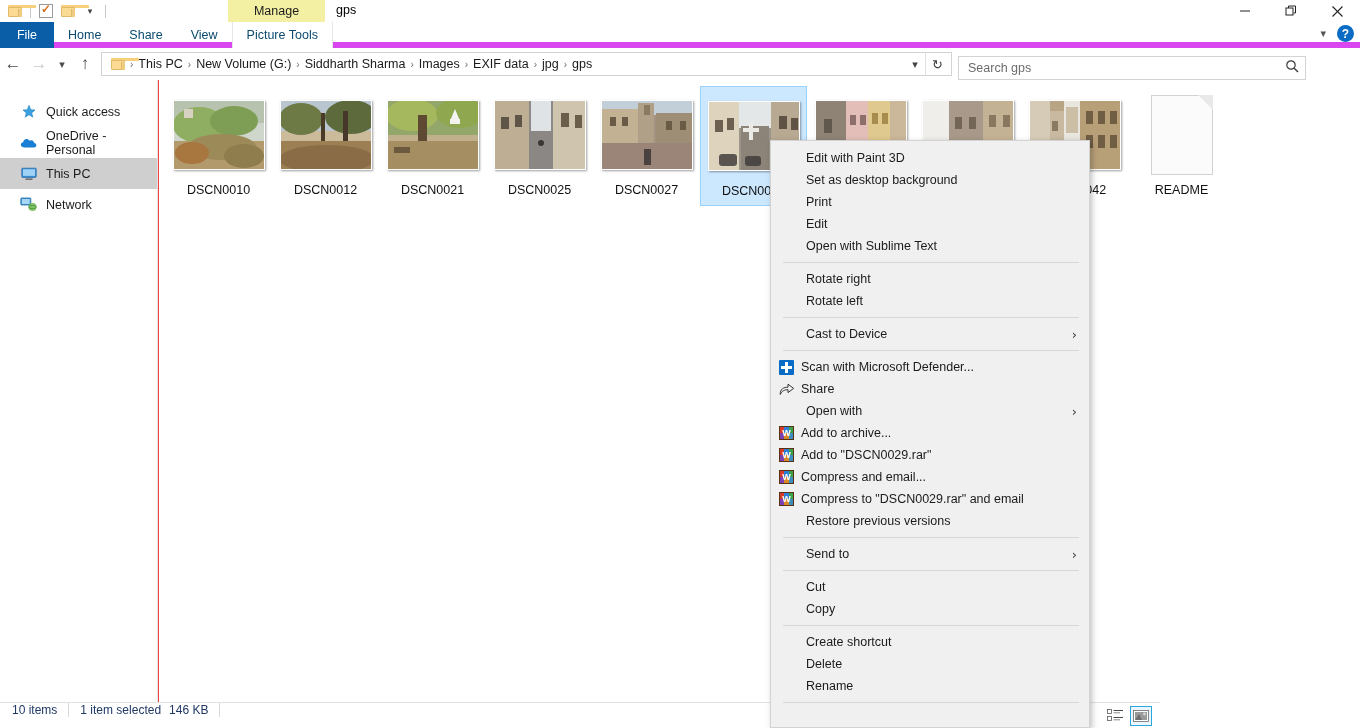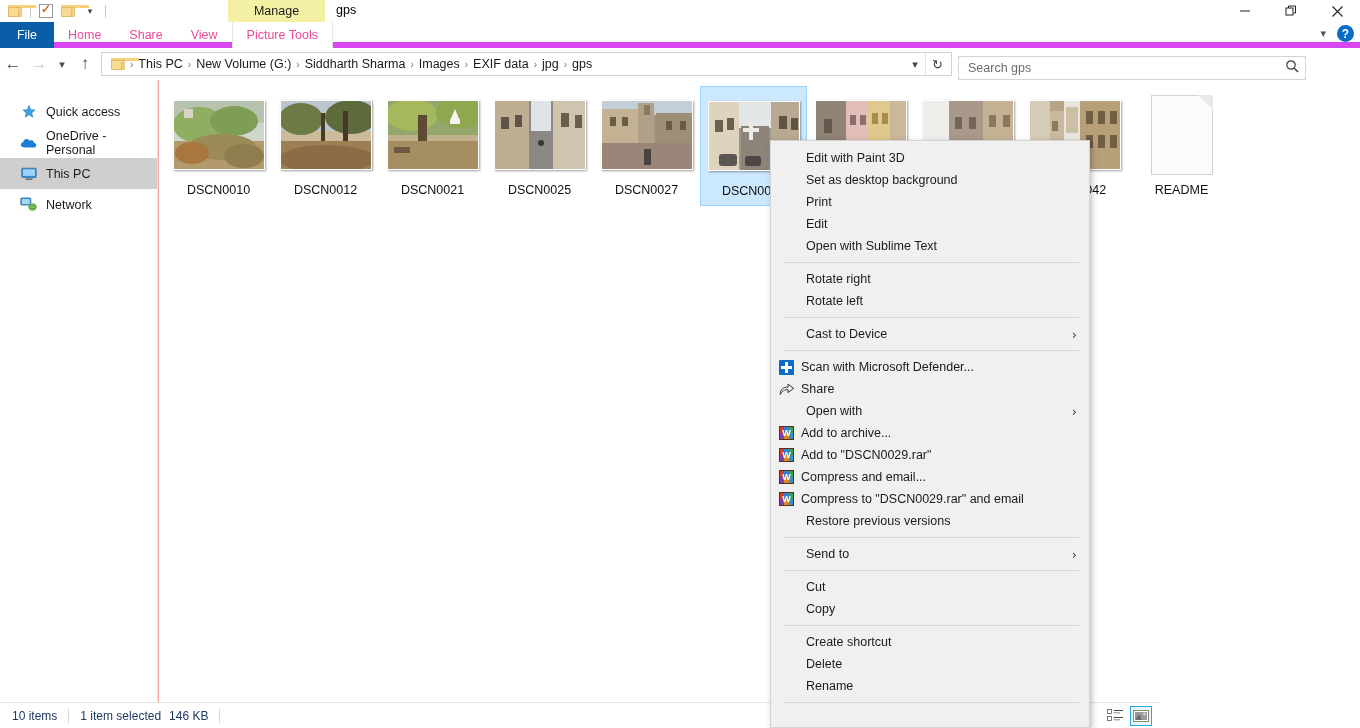--- a/index.html
+++ b/index.html
@@ -64,21 +64,21 @@
 
   
   .ribbon {
     position: absolute; top: 22px; left: 0; width: 1360px; height: 26px;
     background: #ffffff;
     border-bottom: 6px solid #d946ef;
     display: flex; align-items: stretch;
   }
   .tab {
     display: flex; align-items: center; justify-content: center;
-    font-size: 12.5px; color: #ec4899; height: 26px;
+    font-size: 12.5px; color: #0c4a6e; height: 26px;
     padding: 0 14px;
   }
   .tab.file {
     background: #0a5ea8; color: #ffffff; width: 54px; padding: 0;
   }
   .tab.ctx {
     background: #ffffff; border-left:1px solid #e6e6e6; border-right:1px solid #e6e6e6;
   }
   .ctx-head {
     position: absolute; left: 228px; top: 0px; width: 97px; height: 22px;
@@ -128,21 +128,21 @@
     margin-left: 6px; height: 24px; width: 348px;
     border: 1px solid #d3d3d3; background: #fff;
     display: flex; align-items: center; padding: 0 6px 0 9px; margin-top: 7px;
   }
   .searchbox .ph { font-size: 12.5px; color: #6c6c6c; }
   .searchbox .mag { margin-left: auto; color: #3b3b3b; }
 
   
   .content {
     position: absolute; top: 80px; left: 0; width: 1360px; height: 622px;
-    background: #fca5a5;
+    background: #ef4444;
   }
   .navpane {
     position: absolute; left: 0; top: 0; width: 158px; height: 622px;
     background: #ffffff; border-right: 1px solid #e3e3e3;
     padding-top: 16px;
   }
   .navitem {
     height: 31px; display: flex; align-items: center; gap: 9px;
     padding-left: 20px; font-size: 12.5px; color: #1b1b1b;
   }
@@ -182,21 +182,21 @@
     position: absolute; right: -1px; top: -1px;
     width: 0; height: 0;
     border-left: 15px solid transparent;
     border-top: 15px solid #e9e9e9;
   }
 
   
   .statusbar {
     position: absolute; left: 0; bottom: 0; width: 1160px; height: 26px;
     background: #ffffff; border-top: 1px solid #e3e3e3;
-    display: flex; align-items: center;
+    display: flex; 
   }
   .st-text { font-size: 12px; color: #1f3864; }
   .st-1 { margin-left: 12px; }
   .st-div { width: 1px; height: 14px; background: #d8d8d8; margin: 0 11px; }
   .st-right { margin-left: auto; display: flex; align-items: center; gap: 4px; padding-right: 8px; }
   .viewbtn {
     width: 22px; height: 20px; display:flex; align-items:center; justify-content:center;
   }
   .viewbtn.active { border: 1px solid #2da5dd; background: #eaf6fc; }
 

